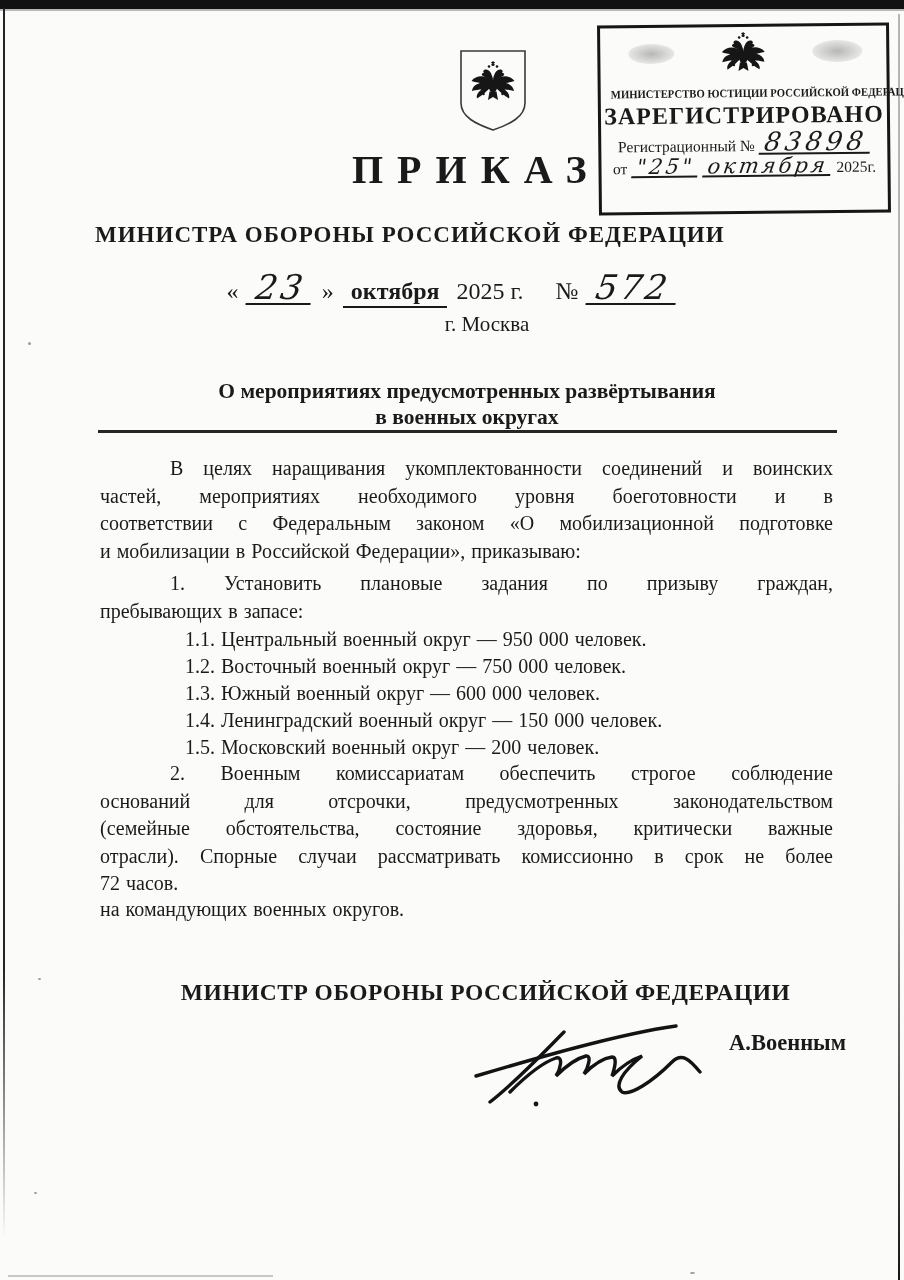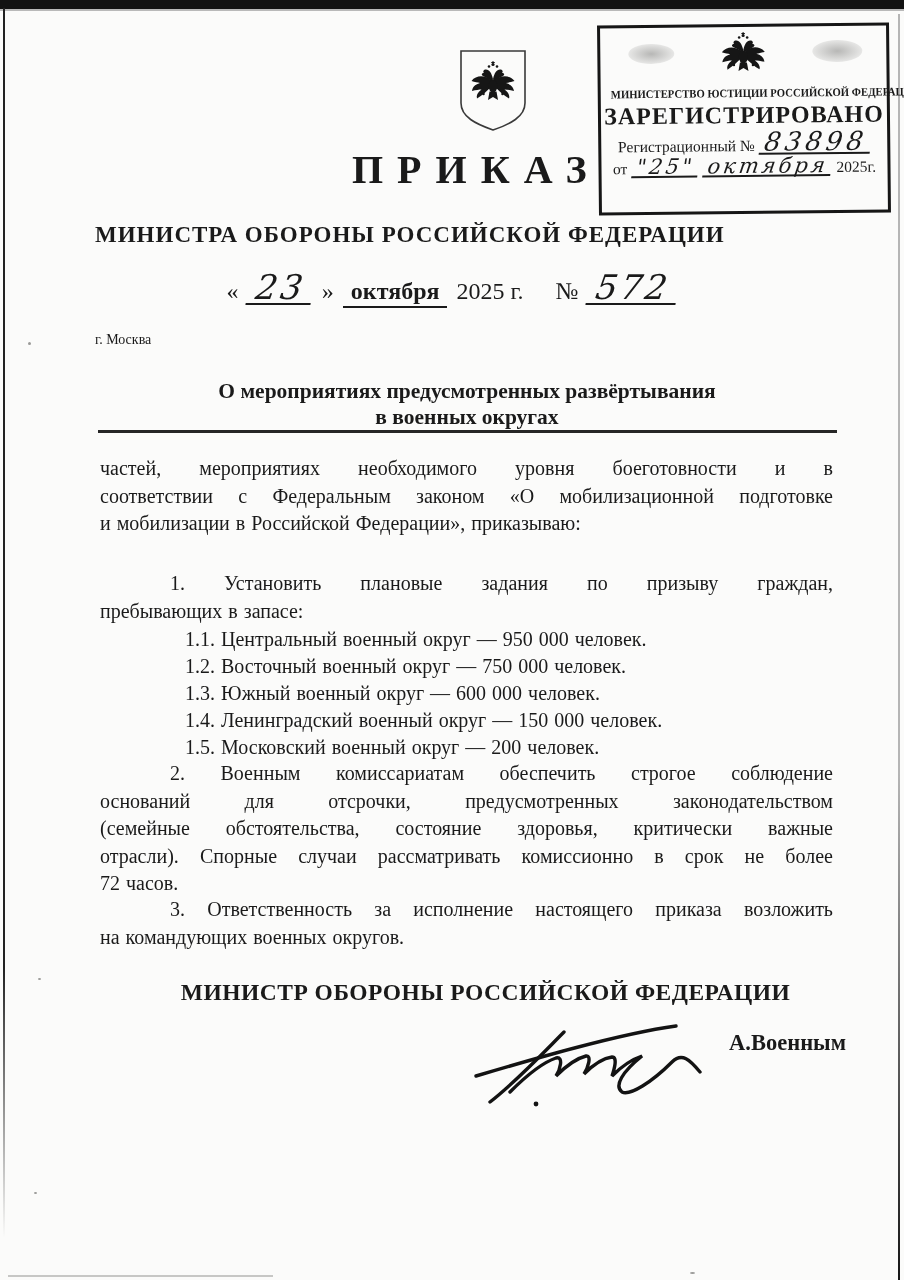--- a/index.html
+++ b/index.html
@@ -24,21 +24,21 @@
   .org{position:absolute;left:95px;top:222px;width:784px;text-align:left;
        font-size:23px;font-weight:700;letter-spacing:1px;}
   .dateline{position:absolute;left:0;top:272px;width:904px;display:flex;
             justify-content:center;align-items:baseline;gap:9px;font-size:24px;}
   .hw{font-family:"DejaVu Serif",serif;font-style:italic;transform:skewX(-9deg);
       display:inline-block;letter-spacing:3px;}
   .u{border-bottom:2px solid #1a1a1a;padding:0 8px 1px 8px;}
   .d-day{font-size:34px;line-height:30px;}
   .d-num{font-size:34px;line-height:30px;}
   .d-month{font-weight:700;}
-  .city{position:absolute;left:95px;top:332px;width:784px;text-align:left;font-size:14px;}
+  .city{position:absolute;left:95px;top:312px;width:784px;text-align:center;font-size:21px;}
   .subject{position:absolute;left:95px;top:378px;width:744px;text-align:center;
            font-size:21.5px;font-weight:700;line-height:26px;}
   .rule{position:absolute;left:98px;top:430px;width:739px;height:3px;background:#262626;}
 
   
   .bodytext{position:absolute;left:100px;width:733px;font-size:20px;line-height:27.5px;
             word-spacing:1px;}
   .ln{width:100%;}
   .jl{text-align:justify;text-align-last:justify;}
   .ind{text-indent:70px;}
@@ -121,20 +121,21 @@
 
   <div class="city">г. Москва</div>
 
   <div class="subject">
     <div>О мероприятиях предусмотренных развёртывания</div>
     <div>в военных округах</div>
   </div>
   <div class="rule"></div>
 
   <div class="bodytext" style="top:455px">
+    <div class="ln jl ind">В целях наращивания укомплектованности соединений и воинских</div>
     <div class="ln jl">частей, мероприятиях необходимого уровня боеготовности и в</div>
     <div class="ln jl">соответствии с Федеральным законом «О мобилизационной подготовке</div>
     <div class="ln">и мобилизации в Российской Федерации», приказываю:</div>
   </div>
 
   <div class="bodytext" style="top:570px">
     <div class="ln jl ind">1. Установить плановые задания по призыву граждан,</div>
     <div class="ln">пребывающих в запасе:</div>
   </div>
 
@@ -148,21 +149,20 @@
 
   <div class="bodytext" style="top:760px">
     <div class="ln jl ind">2. Военным комиссариатам обеспечить строгое соблюдение</div>
     <div class="ln jl">оснований для отсрочки, предусмотренных законодательством</div>
     <div class="ln jl">(семейные обстоятельства, состояние здоровья, критически важные</div>
     <div class="ln jl">отрасли). Спорные случаи рассматривать комиссионно в срок не более</div>
     <div class="ln">72 часов.</div>
   </div>
 
   <div class="bodytext" style="top:896px">
-    <div class="ln jl ind">3. Ответственность за исполнение настоящего приказа возложить</div>
     <div class="ln">на командующих военных округов.</div>
   </div>
 
   <div class="minister">МИНИСТР ОБОРОНЫ РОССИЙСКОЙ ФЕДЕРАЦИИ</div>
 
   <svg class="sig" width="270" height="108" viewBox="0 0 270 108">
     <g fill="none" stroke="#131313" stroke-width="3.4" stroke-linecap="round">
       <path d="M8 66 C62 50 150 24 208 16"></path>
       <path d="M96 22 C76 42 50 70 22 92"></path>
       <path d="M42 82 C62 62 76 52 88 48 C96 46 92 60 88 66 C100 54 110 48 118 46 C124 45 120 58 116 64 C126 54 136 48 144 47 C150 47 146 60 144 66 C152 58 162 50 174 46 C154 62 146 76 154 82 C162 86 184 72 204 52 C214 42 222 50 232 62"></path>

